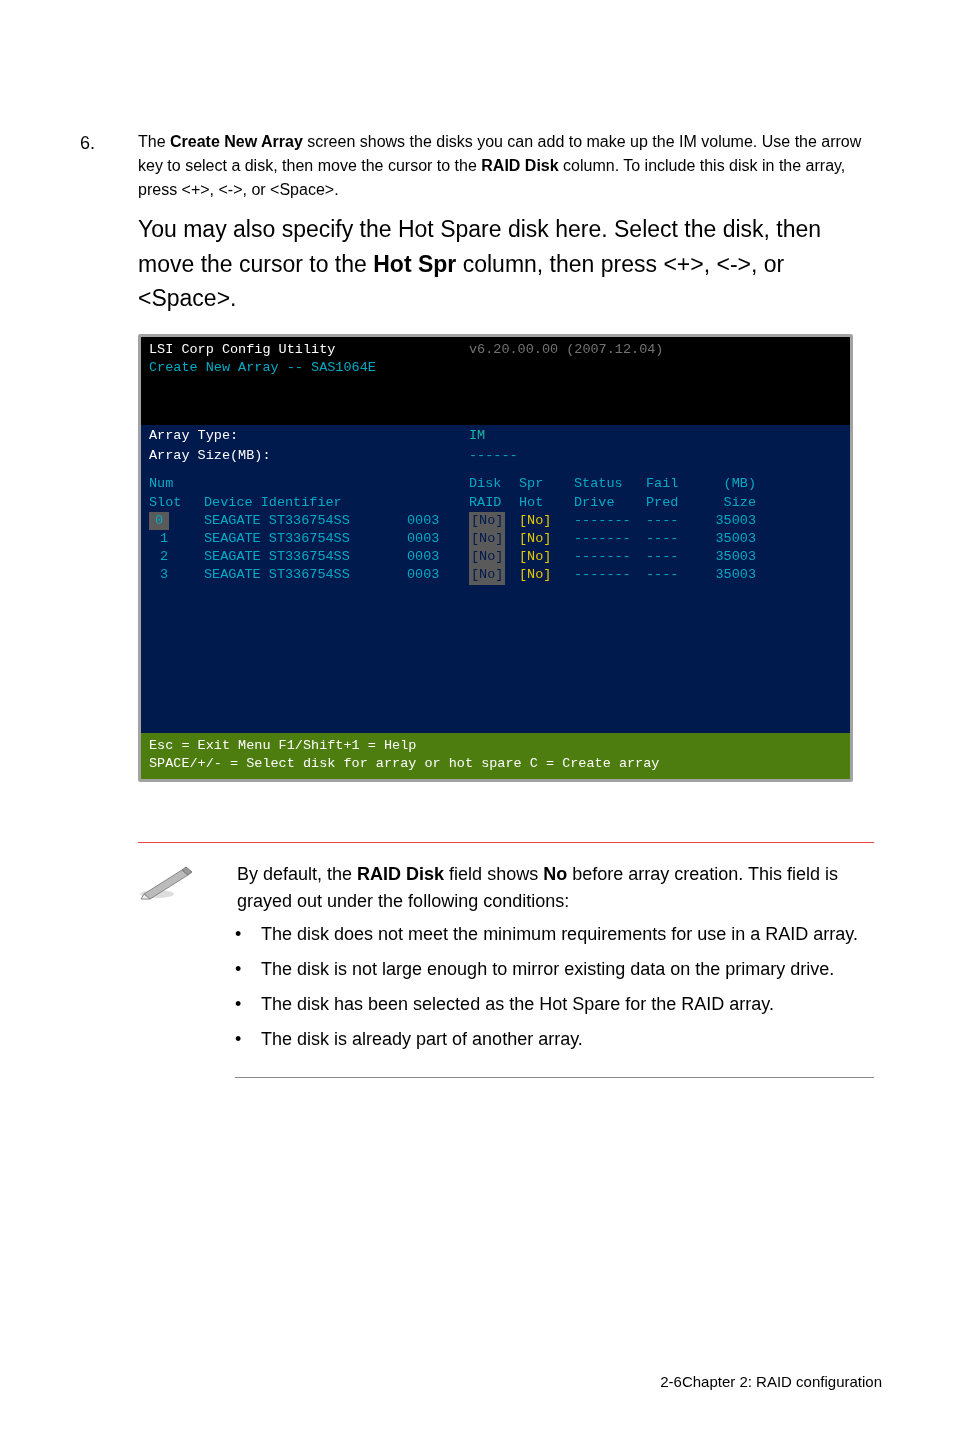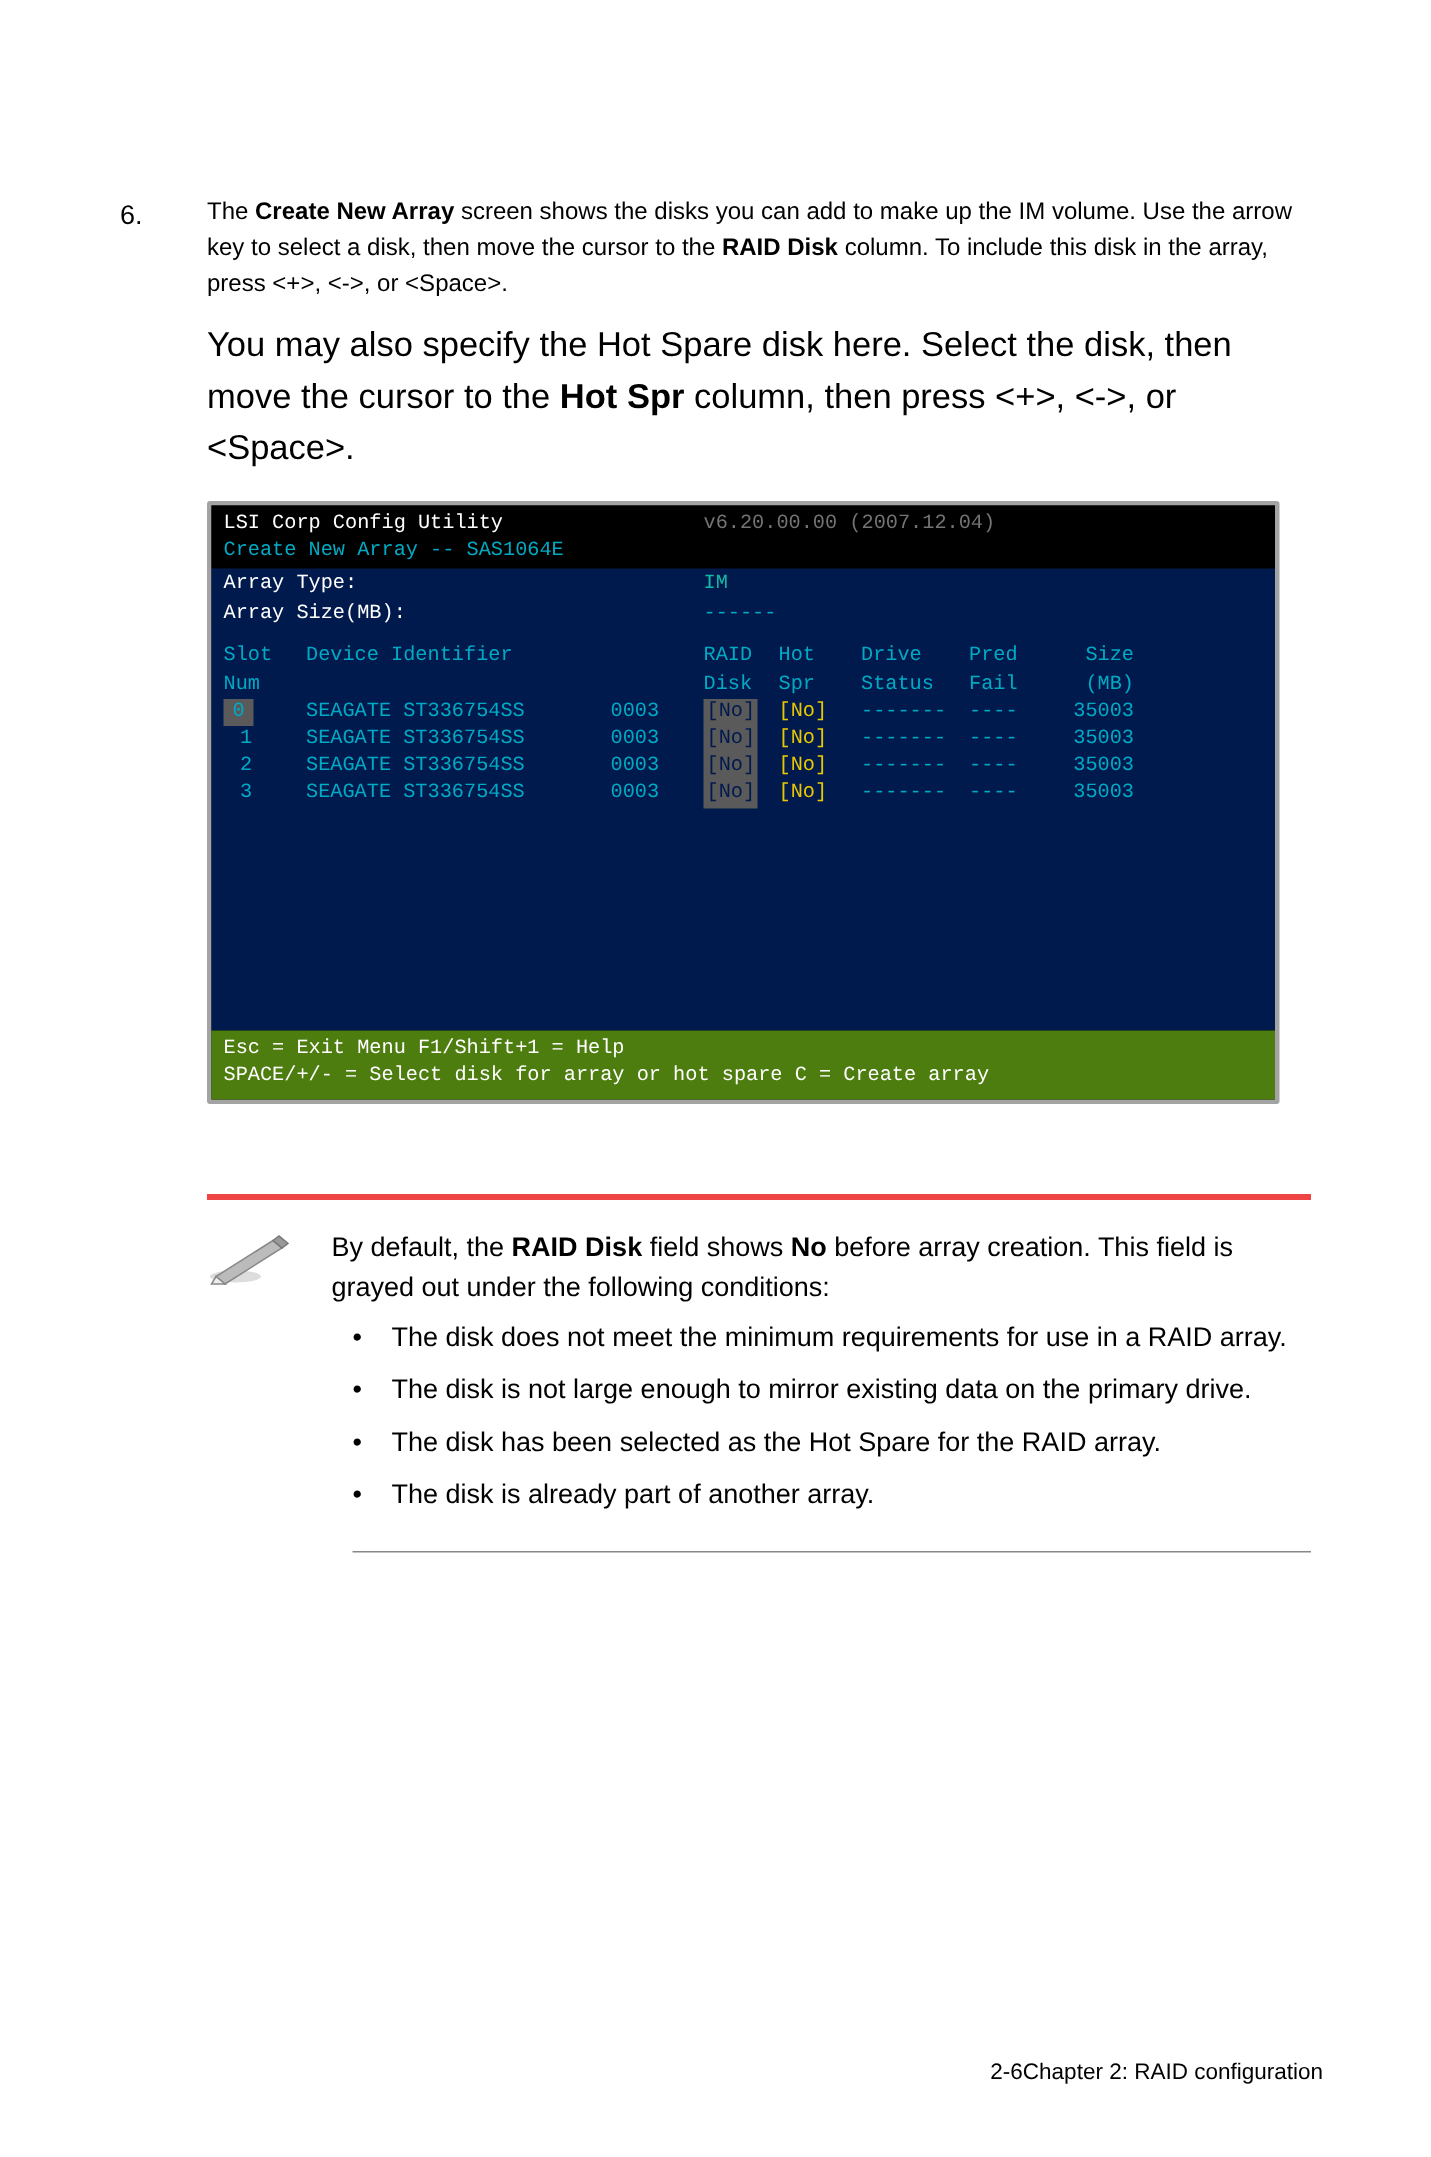--- a/index.html
+++ b/index.html
@@ -68,20 +68,21 @@
     }
     .term-title-right {
       color: #737373;
     }
     .term-subtitle {
       color: #00aac4;
     }
     .term-blue-band {
       background: #001a4d;
       padding: 0 8px 18px 8px;
+      margin-top: 46px;
     }
     .term-array-row {
       display: flex;
       padding-top: 2px;
     }
     .term-array-label {
       color: #fff;
       width: 320px;
     }
     .term-array-val {
@@ -147,23 +148,23 @@
       height: 130px;
     }
     .term-footer {
       background: #4d7c0f;
       padding: 4px 8px 6px 8px;
       color: #fff;
     }
     .note-section {
       margin-left: 58px;
       display: flex;
-      gap: 27px;
+      gap: 43px;
       align-items: flex-start;
-      border-top: 4px solid #ef4444;
+      border-top: 1px solid #ef4444;
       padding-top: 18px;
       padding-bottom: 6px;
       margin-bottom: 0;
     }
     .note-text {
       font-size: 18px;
       line-height: 1.5;
       flex: 1;
     }
     .note-list {
@@ -227,38 +228,38 @@
         <span class="term-array-label">Array Type:</span>
         <span class="term-array-val">IM</span>
       </div>
       <div class="term-array-row">
         <span class="term-array-label">Array Size(MB):</span>
         <span class="term-dashes">------</span>
       </div>
 
       <div class="term-table">
         <div class="term-th-row">
+          <span class="col-slot">Num</span>
+          <span class="col-device"></span>
+          <span class="col-num"></span>
+          <span class="col-raid">Disk</span>
+          <span class="col-hot">Spr</span>
+          <span class="col-drive">Status</span>
+          <span class="col-pred">Fail</span>
+          <span class="col-size">(MB)</span>
+        </div>
+        <div class="term-th-row">
           <span class="col-slot">Slot</span>
           <span class="col-device">Device Identifier</span>
           <span class="col-num"></span>
           <span class="col-raid">RAID</span>
           <span class="col-hot">Hot</span>
           <span class="col-drive">Drive</span>
           <span class="col-pred">Pred</span>
           <span class="col-size">Size</span>
-        </div>
-        <div class="term-th-row">
-          <span class="col-slot">Num</span>
-          <span class="col-device"></span>
-          <span class="col-num"></span>
-          <span class="col-raid">Disk</span>
-          <span class="col-hot">Spr</span>
-          <span class="col-drive">Status</span>
-          <span class="col-pred">Fail</span>
-          <span class="col-size">(MB)</span>
         </div>
 
         <div class="term-tr">
           <span class="col-slot"><span class="cell-highlight-box">0</span></span>
           <span class="col-device cell-teal">SEAGATE ST336754SS</span>
           <span class="col-num cell-teal">0003</span>
           <span class="col-raid"><span class="cell-gray-box">[No]</span></span>
           <span class="col-hot cell-yellow">[No]</span>
           <span class="col-drive cell-teal">-------</span>
           <span class="col-pred cell-teal">----</span>

